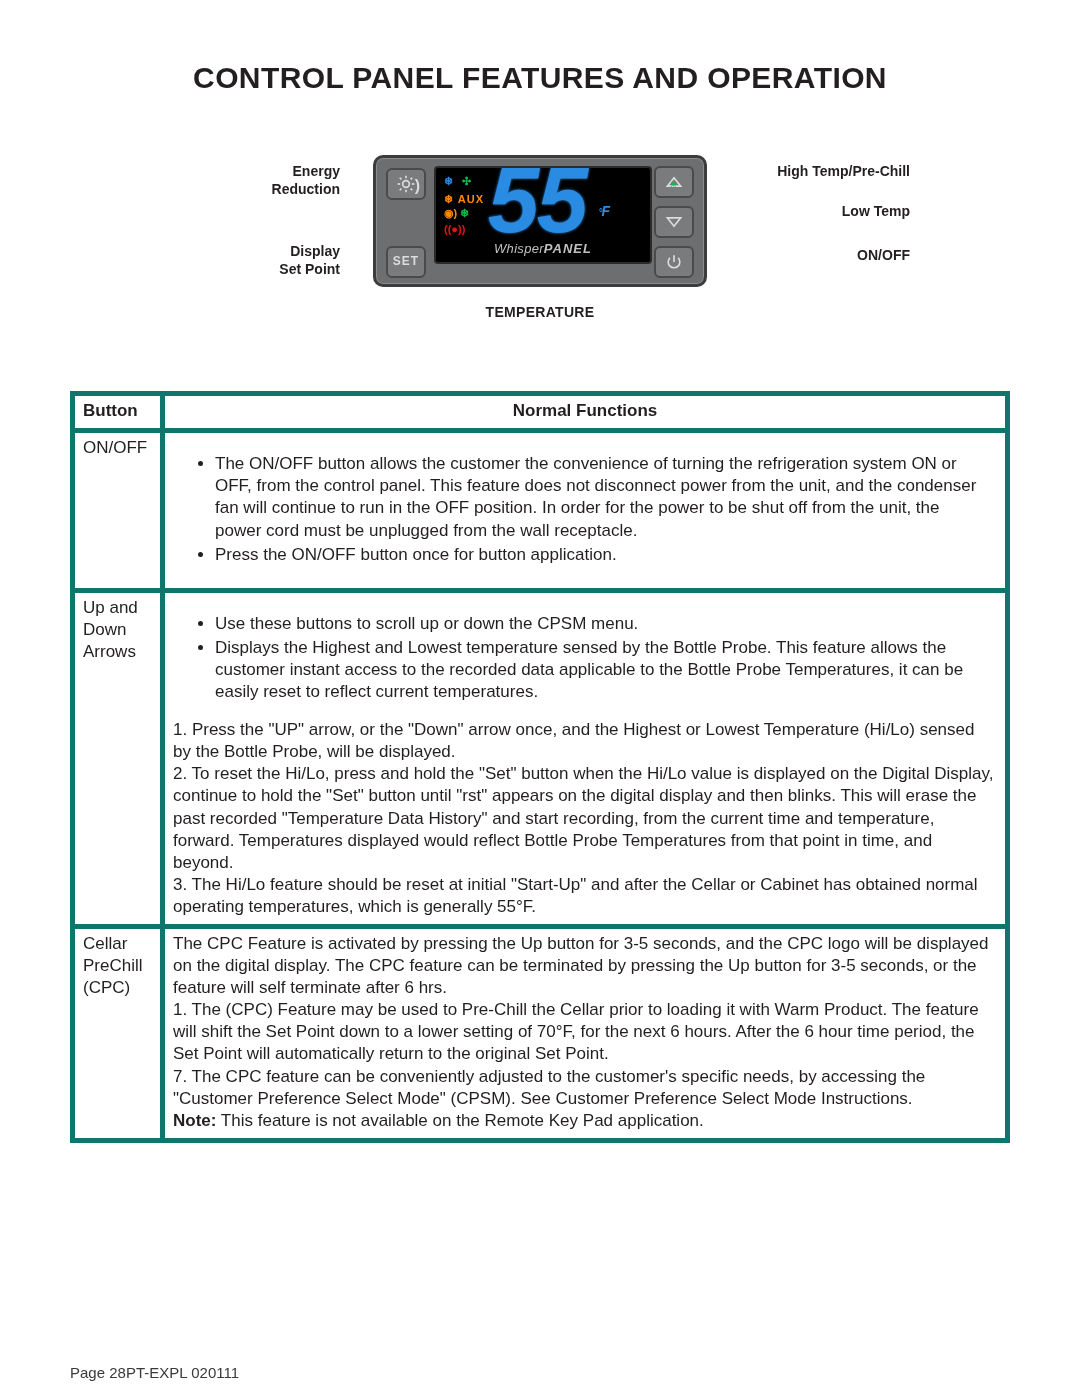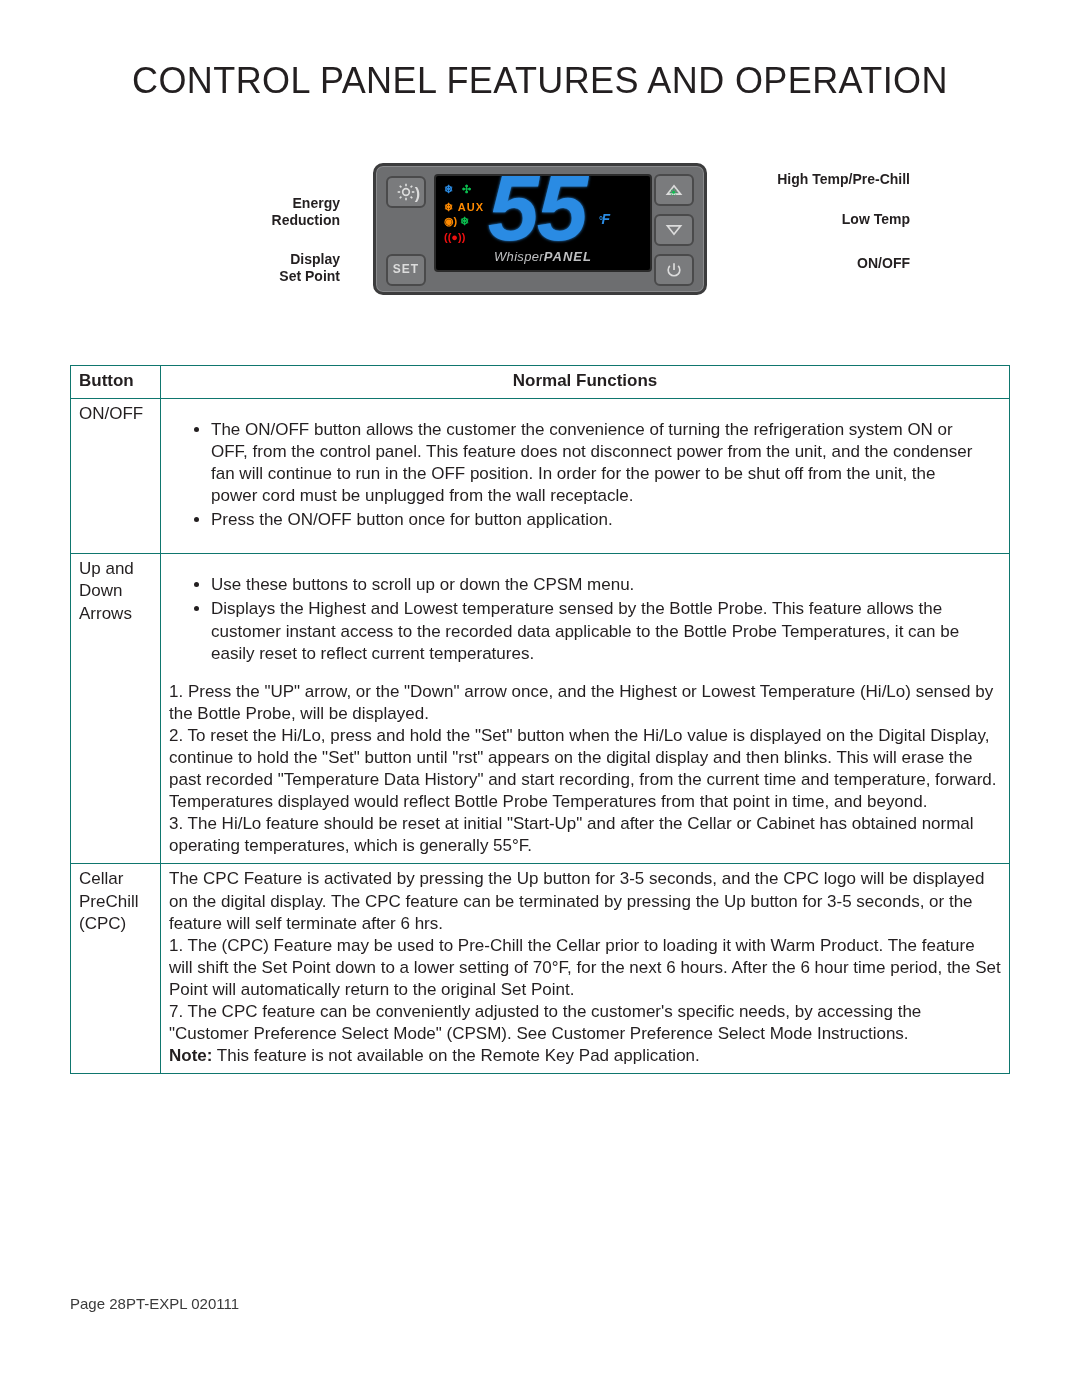--- a/index.html
+++ b/index.html
@@ -8,22 +8,22 @@
     color: #231f20;
     margin: 0;
     padding: 40px 70px 30px;
     width: 1080px;
     background: #fff;
     font-size: 17px;
     line-height: 1.3;
   }
   h1.title {
     font-family: "Myriad Pro", "Segoe UI", Arial, sans-serif;
-    font-weight: 400;
-    font-size: 36px;
+    font-weight: 700;
+    font-size: 30px;
     text-align: center;
     letter-spacing: 0.4px;
     margin: 18px 0 58px;
   }
   .diagram-area {
     position: relative;
     width: 660px;
     margin: 0 auto 70px;
   }
   .panel-wrap {
@@ -138,21 +138,21 @@
     font-size: 14px;
     margin-top: 16px;
     letter-spacing: 0.3px;
   }
   table.func {
     border-collapse: collapse;
     width: 100%;
     margin-top: 6px;
   }
   table.func th, table.func td {
-    border: 1px solid #0f766e;
+    border: 5px solid #0f766e;
     padding: 4px 8px 6px;
     vertical-align: top;
     text-align: left;
   }
   table.func th {
     font-weight: 700;
     text-align: center;
   }
   table.func th.button-col {
     text-align: left;
@@ -168,21 +168,21 @@
     color: #3a3a3a;
   }
 </style>
 </head>
 <body>
 
 <h1 class="title">CONTROL PANEL FEATURES AND OPERATION</h1>
 
 <div class="diagram-area">
 
-  <div class="callout left" style="left:-10px; top:8px; width:140px;margin-top:24px;">
+  <div class="callout left" style="left:-10px; top:8px; width:140px;">
     <span>Energy<br>Reduction</span>
   </div>
   <div class="callout left" style="left:-10px; top:88px; width:140px;">
     <span>Display<br>Set Point</span>
   </div>
   <div class="callout" style="right:-40px; top:8px;">High Temp/Pre-Chill</div>
   <div class="callout" style="right:-40px; top:48px;">Low Temp</div>
   <div class="callout" style="right:-40px; top:92px;">ON/OFF</div>
 
   <div class="panel-wrap">
@@ -234,20 +234,21 @@
         <span class="ind ind-row2a">◉)</span>
         <span class="ind ind-row2b">❄</span>
         <span class="ind ind-alarm">((●))</span>
         <span class="temp">55</span>
         <span class="unit">F</span>
         <div class="brand">
           <span>Whisper</span><b>PANEL</b>
         </div>
       </div>
     </div>
+    <div class="temp-label">TEMPERATURE</div>
   </div>
 </div>
 
 <table class="func">
   <thead>
     <tr>
       <th class="button-col">Button</th>
       <th>Normal Functions</th>
     </tr>
   </thead>

